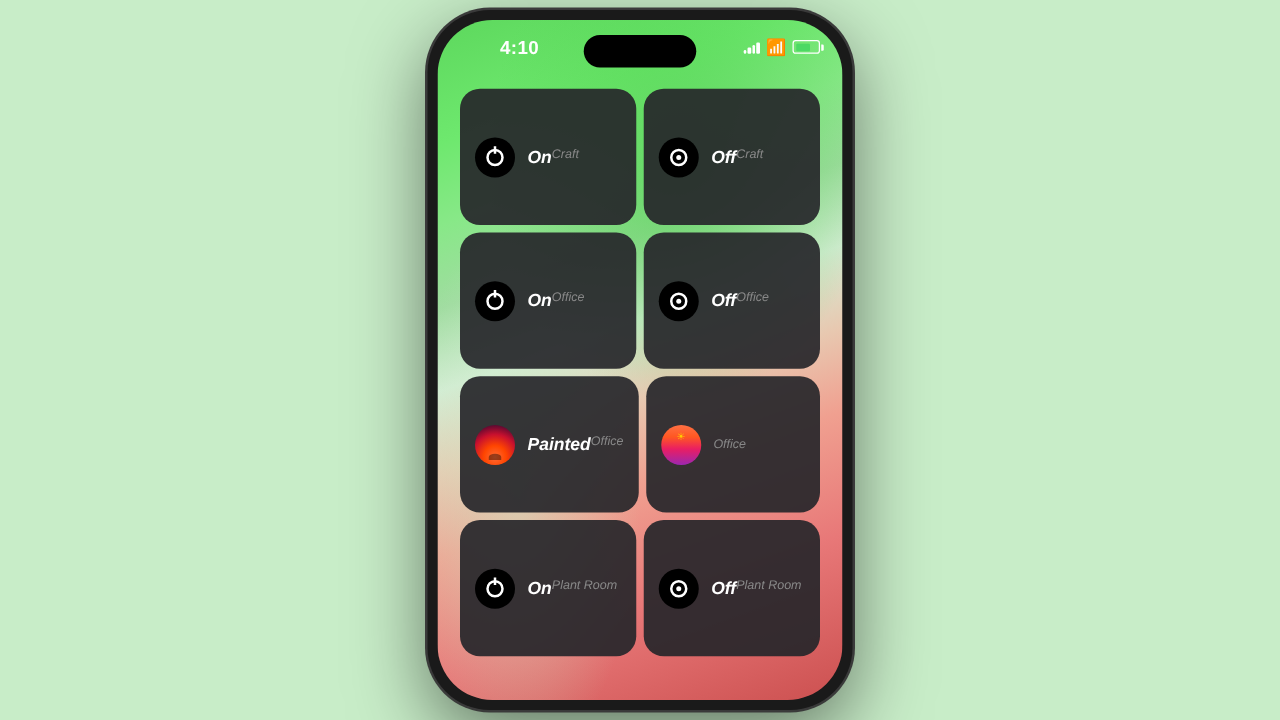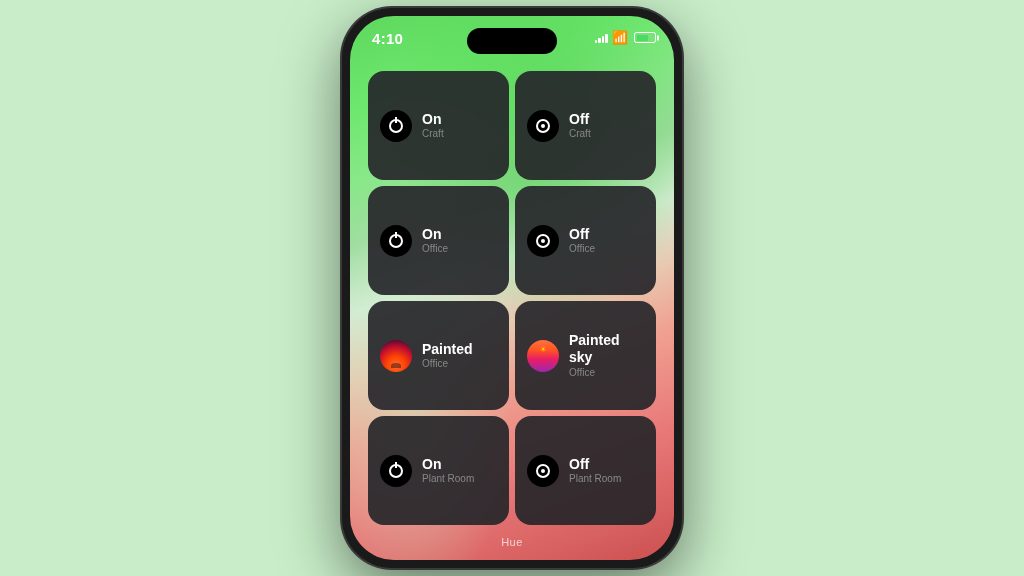--- a/index.html
+++ b/index.html
@@ -87,20 +87,21 @@
       z-index: 99;
       color: #fff;
       font-size: 14px;
       font-weight: 600;
     }
 
     .status-time {
       font-size: 15px;
       font-weight: 700;
       letter-spacing: 0.3px;
+      margin-left: 28px;
     }
 
     .status-icons {
       margin-left: auto;
       display: flex;
       align-items: center;
       gap: 5px;
       font-size: 11px;
     }
 
@@ -239,21 +240,21 @@
     .icon-off::after {
       content: '';
       width: 4px;
       height: 4px;
       background: #fff;
       border-radius: 50%;
     }
 
     .widget-text {
       display: flex;
-      flex-direction: column;
+      font-style: italic;
     }
 
     .widget-title {
       color: #fff;
       font-size: 14px;
       font-weight: 700;
       line-height: 1.2;
     }
 
     .widget-subtitle {
@@ -397,21 +398,20 @@
         <div class="widget-cell">
           <div class="scene-thumb sundown-thumb"></div>
           <div class="widget-text">
             <span class="widget-title">Painted</span>
             <span class="widget-subtitle">Office</span>
           </div>
         </div>
         <div class="widget-cell">
           <div class="scene-thumb painted-sky-thumb"></div>
           <div class="widget-text">
-            <span class="widget-title">Painted sky</span>
             <span class="widget-subtitle">Office</span>
           </div>
         </div>
       </div>
 
       <div class="widget-row">
         <div class="widget-cell">
           <div class="widget-icon on-style">
             <div class="icon-on"></div>
           </div>
@@ -426,15 +426,14 @@
           </div>
           <div class="widget-text">
             <span class="widget-title">Off</span>
             <span class="widget-subtitle">Plant Room</span>
           </div>
         </div>
       </div>
 
     </div>
 
-    <div class="hue-label">Hue</div>
   </div>
 </div>
 
 </body></html>

